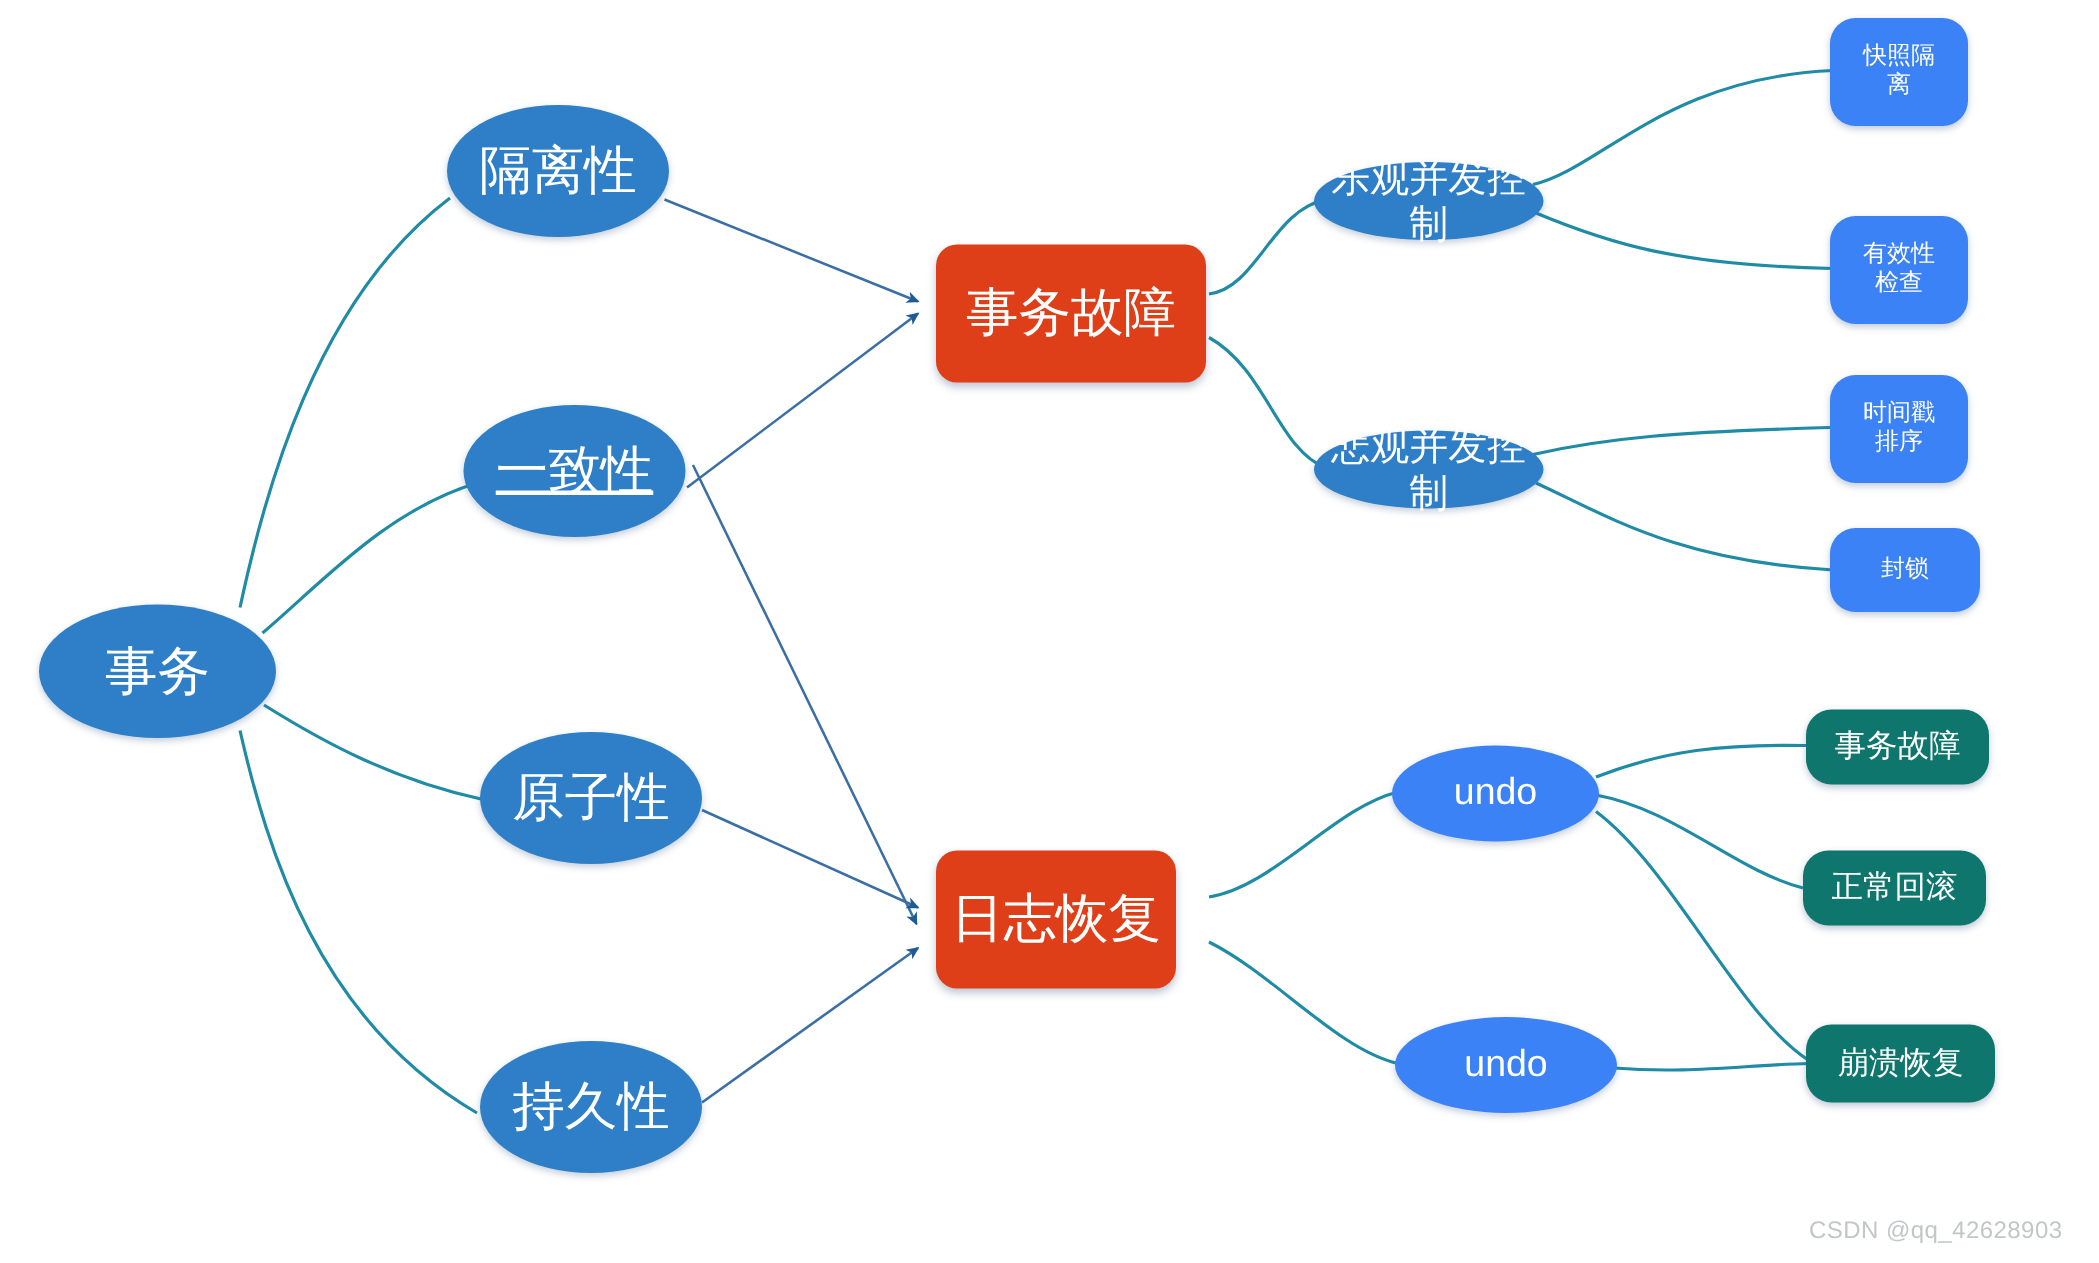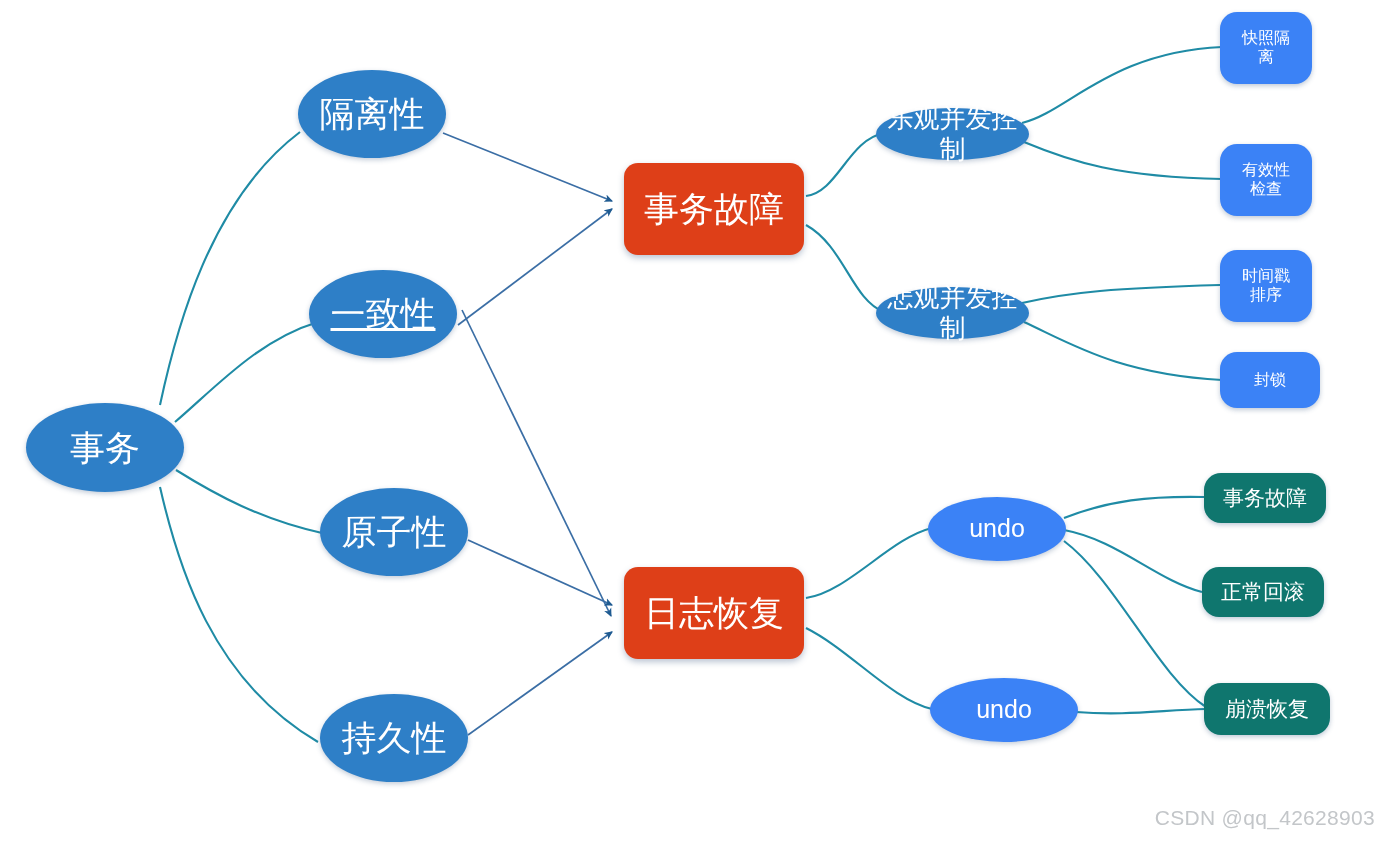--- a/index.html
+++ b/index.html
@@ -75,21 +75,21 @@
   .node.leaf-wide {
     background: #0f766e;
     font-size: 21px;
     border-radius: 17px;
   }
   #watermark {
     position: absolute;
     right: 24px;
     bottom: 12px;
     color: #c3c6c9;
-    font-size: 21px;
+    font-size: 16px;
     letter-spacing: 0.3px;
     z-index: 8;
   }
 </style>
 </head>
 <body>
 
 <div id="canvas">
 
   <svg id="edges" viewBox="0 0 1399 842" xmlns="http://www.w3.org/2000/svg">
@@ -150,21 +150,21 @@
   <div class="node ellipse level1" style="left:298px; top:70px; width:148px; height:88px;">隔离性</div>
 
   <div class="node ellipse level1" style="left:309px; top:270px; width:148px; height:88px;text-decoration:underline;">一致性</div>
 
   <div class="node ellipse level1" style="left:320px; top:488px; width:148px; height:88px;">原子性</div>
 
   <div class="node ellipse level1" style="left:320px; top:694px; width:148px; height:88px;">持久性</div>
 
   <div class="node accent" style="left:624px; top:163px; width:180px; height:92px;">事务故障</div>
 
-  <div class="node accent" style="left:624px; top:567px; width:180px; height:92px;">日志恢复</div>
+  <div class="node accent" style="left:624px; top:567px; width:160px; height:92px;">日志恢复</div>
 
   <div class="node ellipse level2" style="left:876px; top:108px; width:153px; height:52px;">乐观并发控制</div>
 
   <div class="node ellipse level2" style="left:876px; top:287px; width:153px; height:52px;">悲观并发控制</div>
 
   <div class="node rounded leaf" style="left:1220px; top:12px; width:92px; height:72px;">快照隔
 离</div>
 
   <div class="node rounded leaf" style="left:1220px; top:144px; width:92px; height:72px;">有效性
 检查</div>

